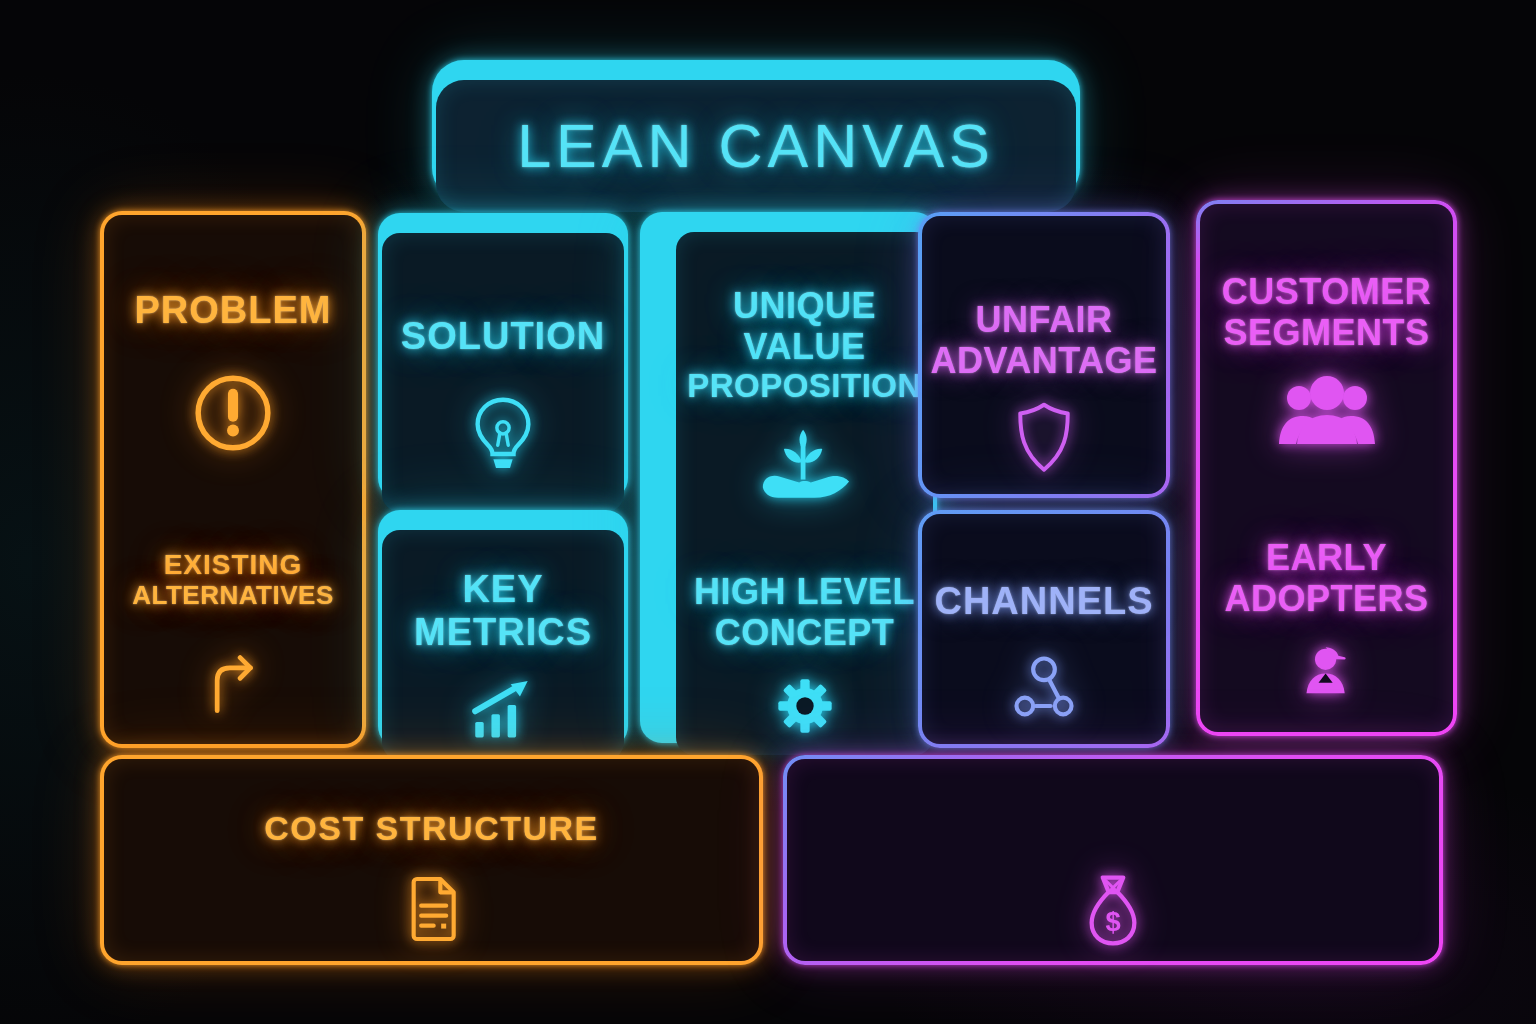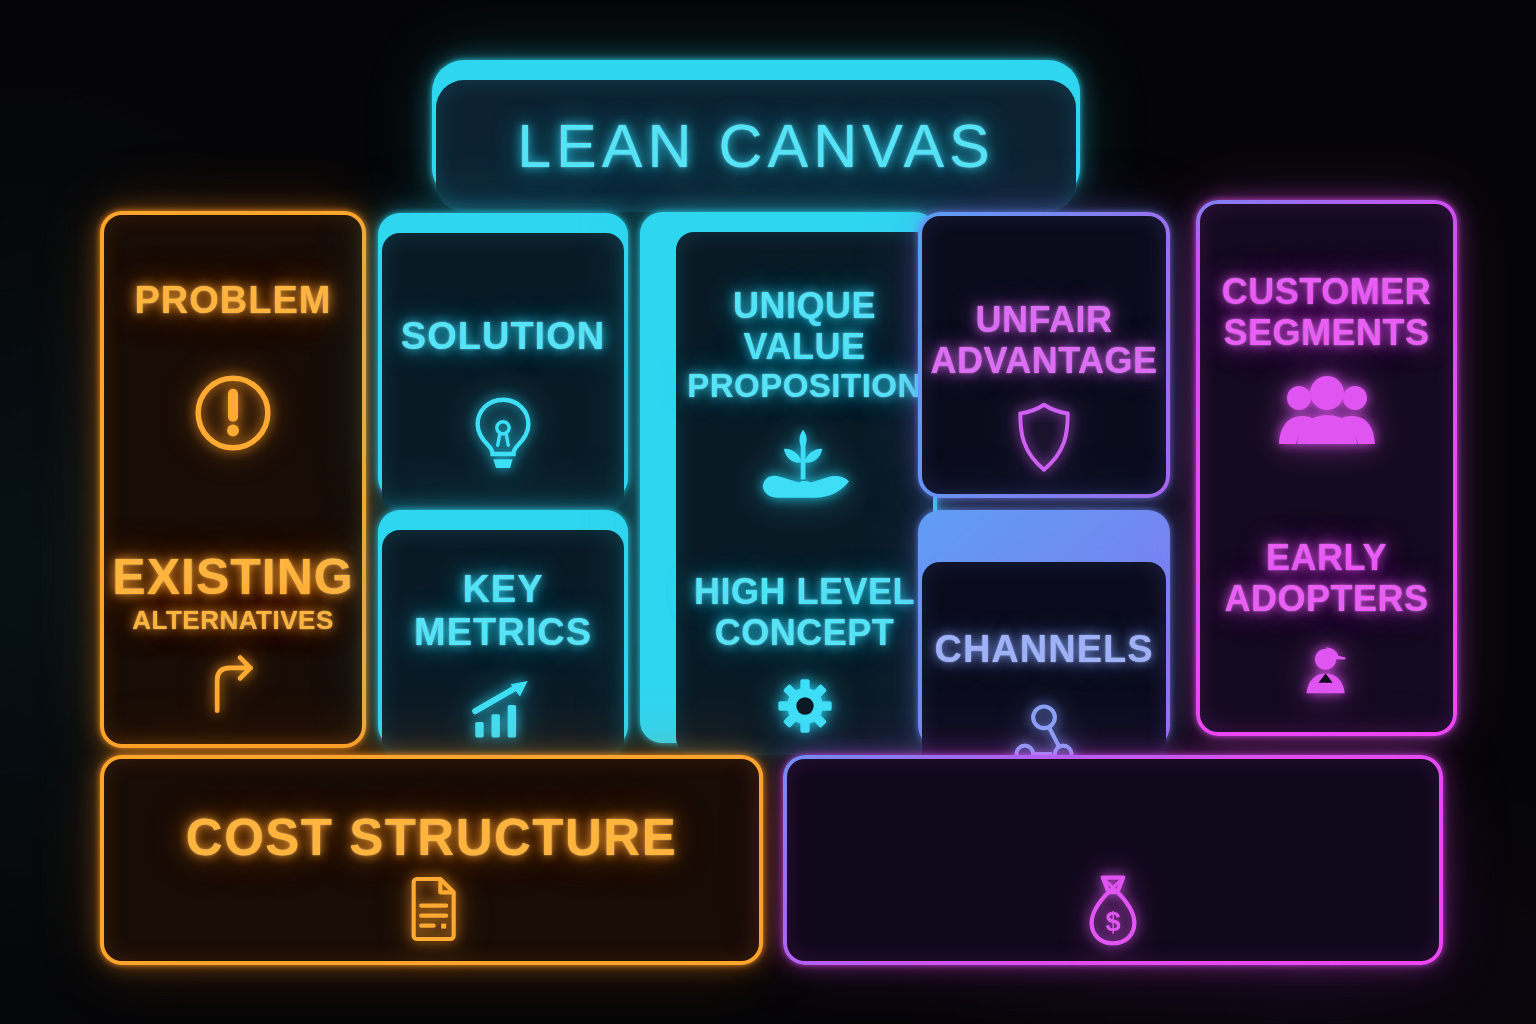--- a/index.html
+++ b/index.html
@@ -28,21 +28,21 @@
   .b-magenta{background:linear-gradient(168deg,#7c82f2 0%,#cf4ef2 10%,#e64cf4 55%,#ef45f5 100%);
     box-shadow:0 0 6px rgba(228,80,242,.8),0 0 24px rgba(228,80,242,.38),0 0 70px rgba(228,80,242,.16);}
   .b-magenta .inner{background:#140a20;box-shadow:inset 0 0 22px rgba(228,80,242,.14);}
 
   .b-blueviolet{background:linear-gradient(100deg,#58a0f6 0%,#7e82f3 55%,#a967f2 100%);
     box-shadow:0 0 6px rgba(120,130,245,.7),0 0 24px rgba(120,130,245,.35),0 0 70px rgba(140,100,245,.15);}
   .b-blueviolet .inner{background:#0a0c1c;box-shadow:inset 0 0 22px rgba(120,130,245,.14);}
 
   .b-blue{background:linear-gradient(140deg,#5f9df5 0%,#7684f2 60%,#b263f2 115%);
     box-shadow:0 0 6px rgba(110,140,245,.7),0 0 24px rgba(110,140,245,.35),0 0 70px rgba(110,140,245,.15);}
-  .b-blue .inner{background:#0a0c1d;box-shadow:inset 0 0 22px rgba(110,140,245,.14);margin-top:48px;}
+  .b-blue .inner{background:#0a0c1d;box-shadow:inset 0 0 22px rgba(110,140,245,.14);}
 
   .b-bluemagenta{background:linear-gradient(142deg,#6f8ff5 0%,#a566f2 22%,#e04df3 55%,#ef45f5 100%);
     box-shadow:0 0 6px rgba(230,75,243,.75),0 0 24px rgba(230,75,243,.35),0 0 70px rgba(230,75,243,.15);}
   .b-bluemagenta .inner{background:#10081b;box-shadow:inset 0 0 22px rgba(230,75,243,.13);}
 
   
   #box-title   {left:432px;top:60px;width:640px;height:132px;}
   #box-problem {left:100px;top:211px;width:258px;height:529px;}
   #box-solution{left:378px;top:213px;width:242px;height:279px;}
   #box-keymetrics{left:378px;top:510px;width:242px;height:230px;}
@@ -57,34 +57,34 @@
   .h{position:absolute;left:0;right:0;text-align:center;font-weight:bold;letter-spacing:1px;line-height:1.13;}
   .t-cyan{color:#55e3f7;text-shadow:0 0 2px rgba(200,250,255,.6),0 0 11px rgba(40,214,244,.95),0 0 26px rgba(40,214,244,.55),0 0 52px rgba(40,214,244,.3);}
   .t-orange{color:#ffb43e;text-shadow:0 0 2px rgba(255,230,180,.6),0 0 11px rgba(255,160,40,.95),0 0 26px rgba(255,140,25,.5),0 0 52px rgba(255,120,20,.3);}
   .t-violet{color:#dd6df5;text-shadow:0 0 2px rgba(250,210,255,.5),0 0 11px rgba(215,95,245,.9),0 0 26px rgba(215,95,245,.5);}
   .t-magenta{color:#ea5ef6;text-shadow:0 0 2px rgba(255,210,255,.55),0 0 11px rgba(230,75,243,.95),0 0 26px rgba(230,75,243,.55),0 0 52px rgba(230,75,243,.3);}
   .t-blue{color:#9fb2f8;text-shadow:0 0 2px rgba(220,230,255,.5),0 0 11px rgba(125,155,248,.9),0 0 26px rgba(125,155,248,.5);}
 
   .fs-title{font-size:61px;letter-spacing:5px;}
   .fs-38{font-size:38px;}
   .fs-36{font-size:36px;letter-spacing:.5px;}
-  .fs-42{font-size:51px;letter-spacing:1.5px;}
-  .fs-40{font-size:50px;}
+  .fs-42{font-size:34px;letter-spacing:1.5px;}
+  .fs-40{font-size:28px;}
   .fs-31{font-size:26px;letter-spacing:.5px;}
 
   
   .icon{position:absolute;left:0;right:0;display:flex;justify-content:center;}
   .ic-cyan{color:#3edff6;filter:drop-shadow(0 0 6px rgba(40,214,244,.85)) drop-shadow(0 0 16px rgba(40,214,244,.4));}
   .ic-orange{color:#ffaa32;filter:drop-shadow(0 0 6px rgba(255,160,40,.85)) drop-shadow(0 0 16px rgba(255,140,25,.4));}
   .ic-violet{color:#cf5ff2;filter:drop-shadow(0 0 6px rgba(207,95,242,.85)) drop-shadow(0 0 16px rgba(207,95,242,.4));}
   .ic-magenta{color:#e055f2;filter:drop-shadow(0 0 6px rgba(224,85,242,.85)) drop-shadow(0 0 16px rgba(224,85,242,.4));}
   .ic-blue{color:#8aa2f6;filter:drop-shadow(0 0 6px rgba(125,155,248,.85)) drop-shadow(0 0 16px rgba(125,155,248,.4));}
 
   
-  .p-title{top:64px}  .p-icon{top:154px}  .p-sub{top:334px}  .p-icon2{top:426px}
+  .p-title{top:74px}  .p-icon{top:154px}  .p-sub{top:334px}  .p-icon2{top:426px}
   .s-title{top:82px}  .s-icon{top:158px}
   .k-title{top:38px}  .k-icon{top:138px}
   .u-title{top:54px}  .u-icon{top:192px}  .u-sub{top:340px}  .u-icon2{top:442px}
   .a-title{top:84px}  .a-icon{top:182px}
   .c-title{top:66px}  .c-icon{top:132px}
   .cs-title{top:68px} .cs-icon{top:170px} .cs-sub{top:334px} .cs-icon2{top:434px}
   .co-title{top:50px} .co-icon{top:110px}
   .tb{display:flex;align-items:center;justify-content:center;height:100%;}
 </style>
 </head>

